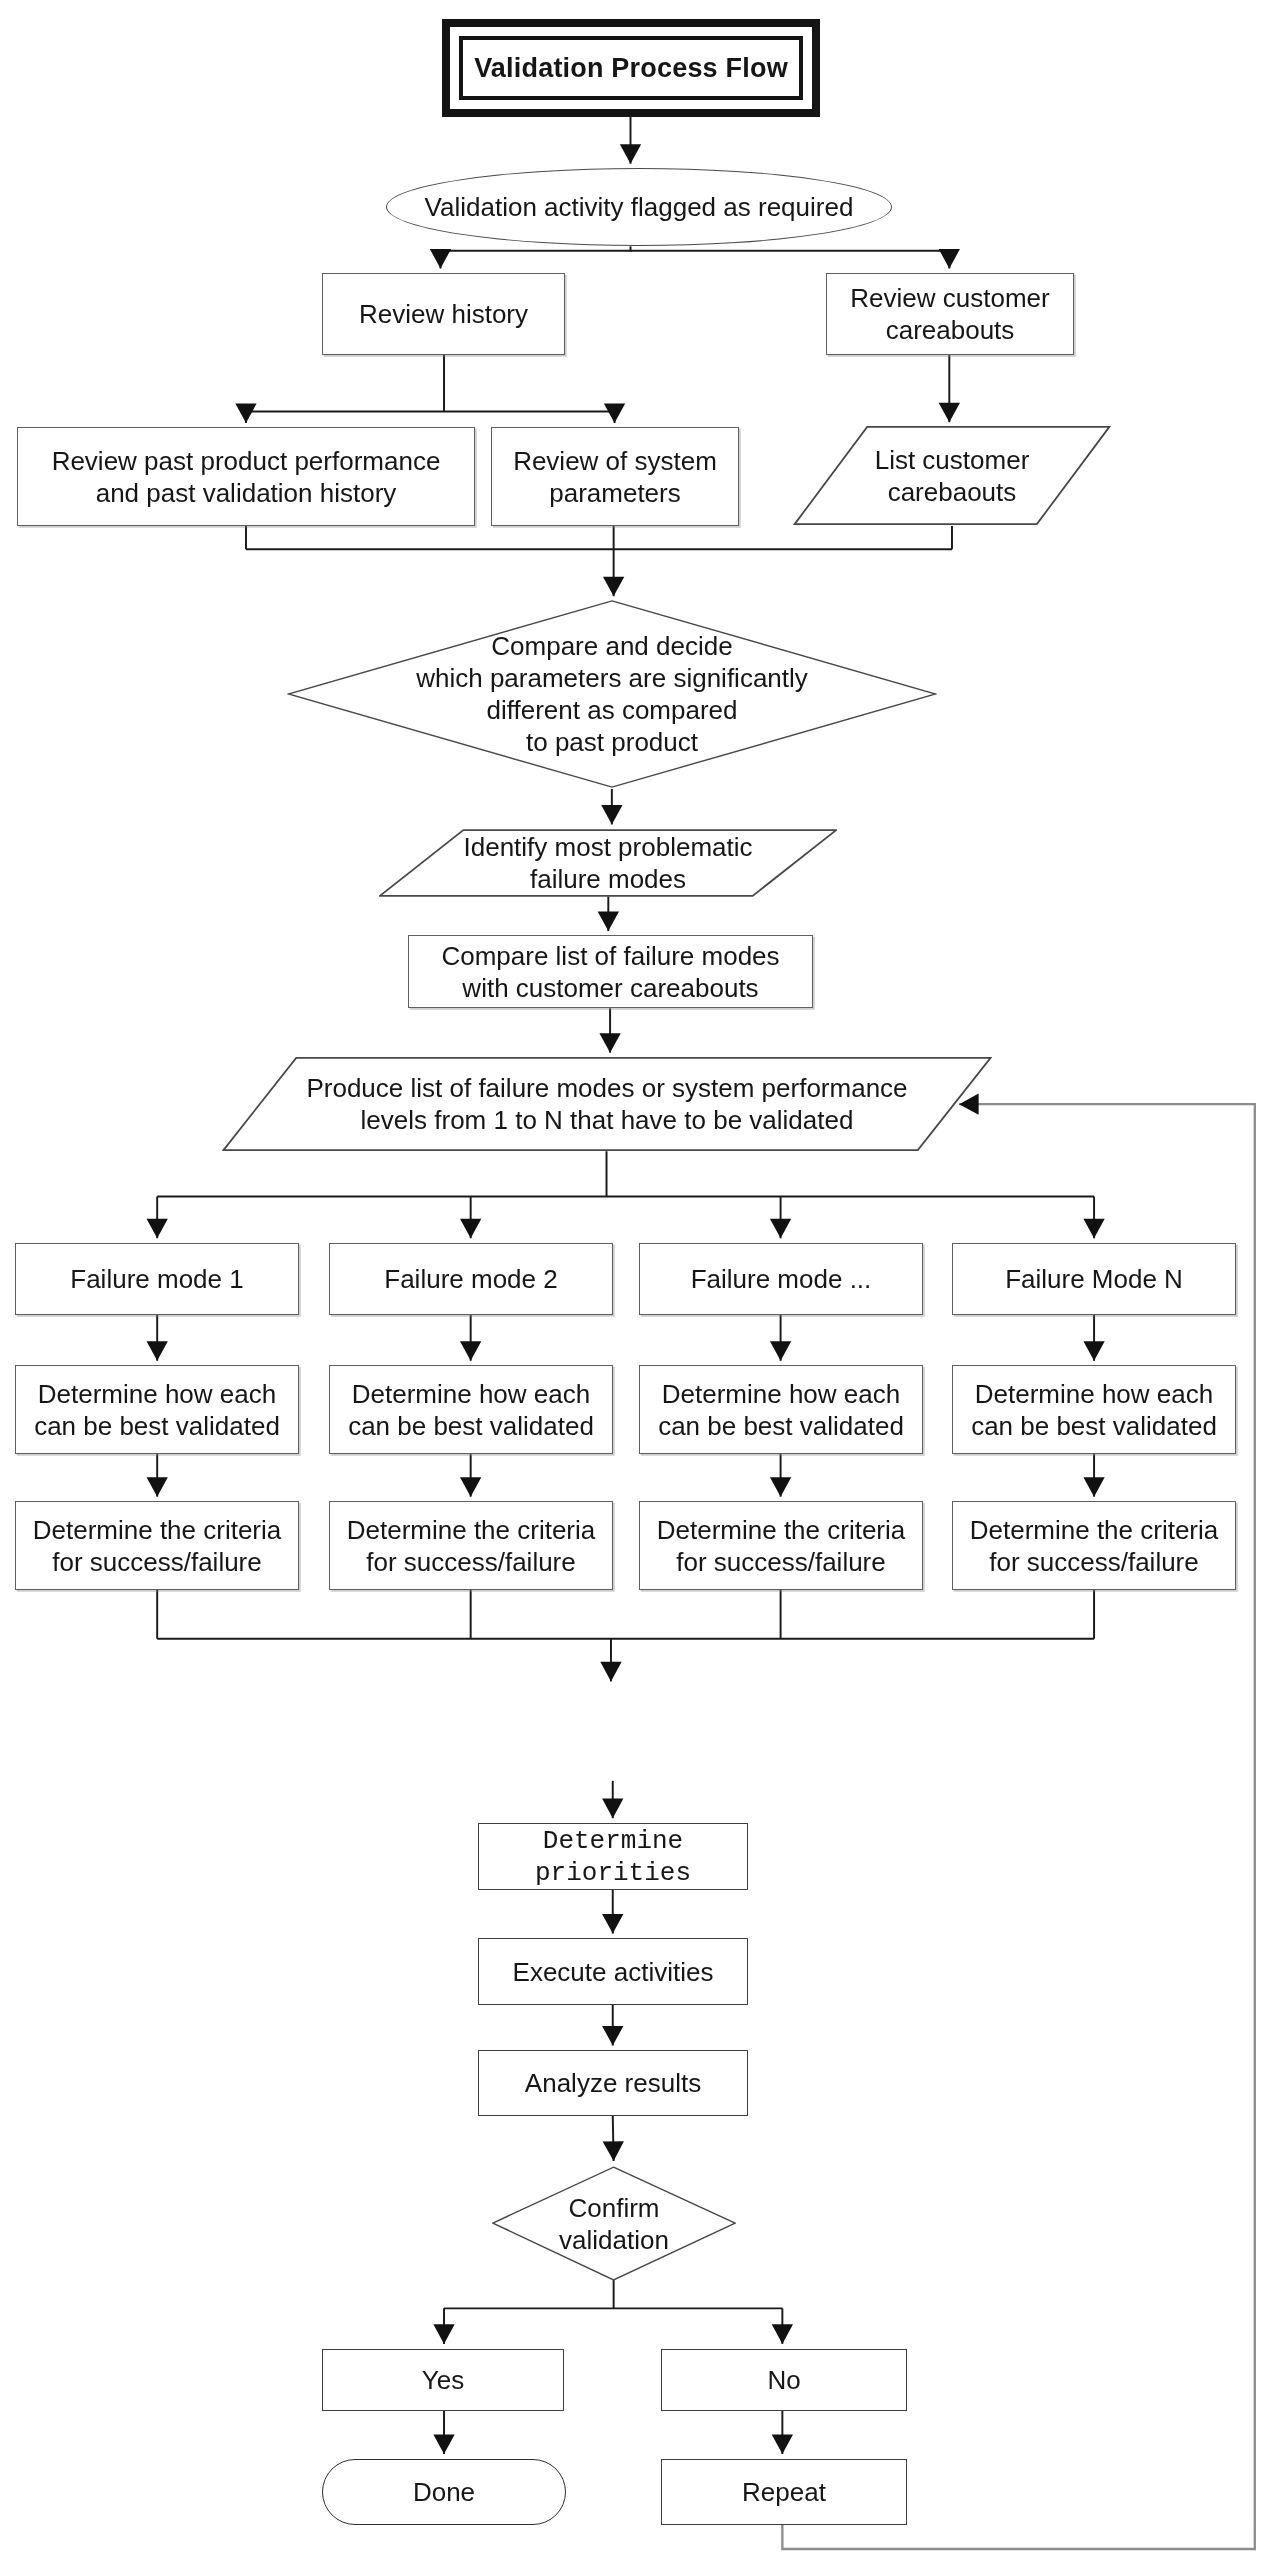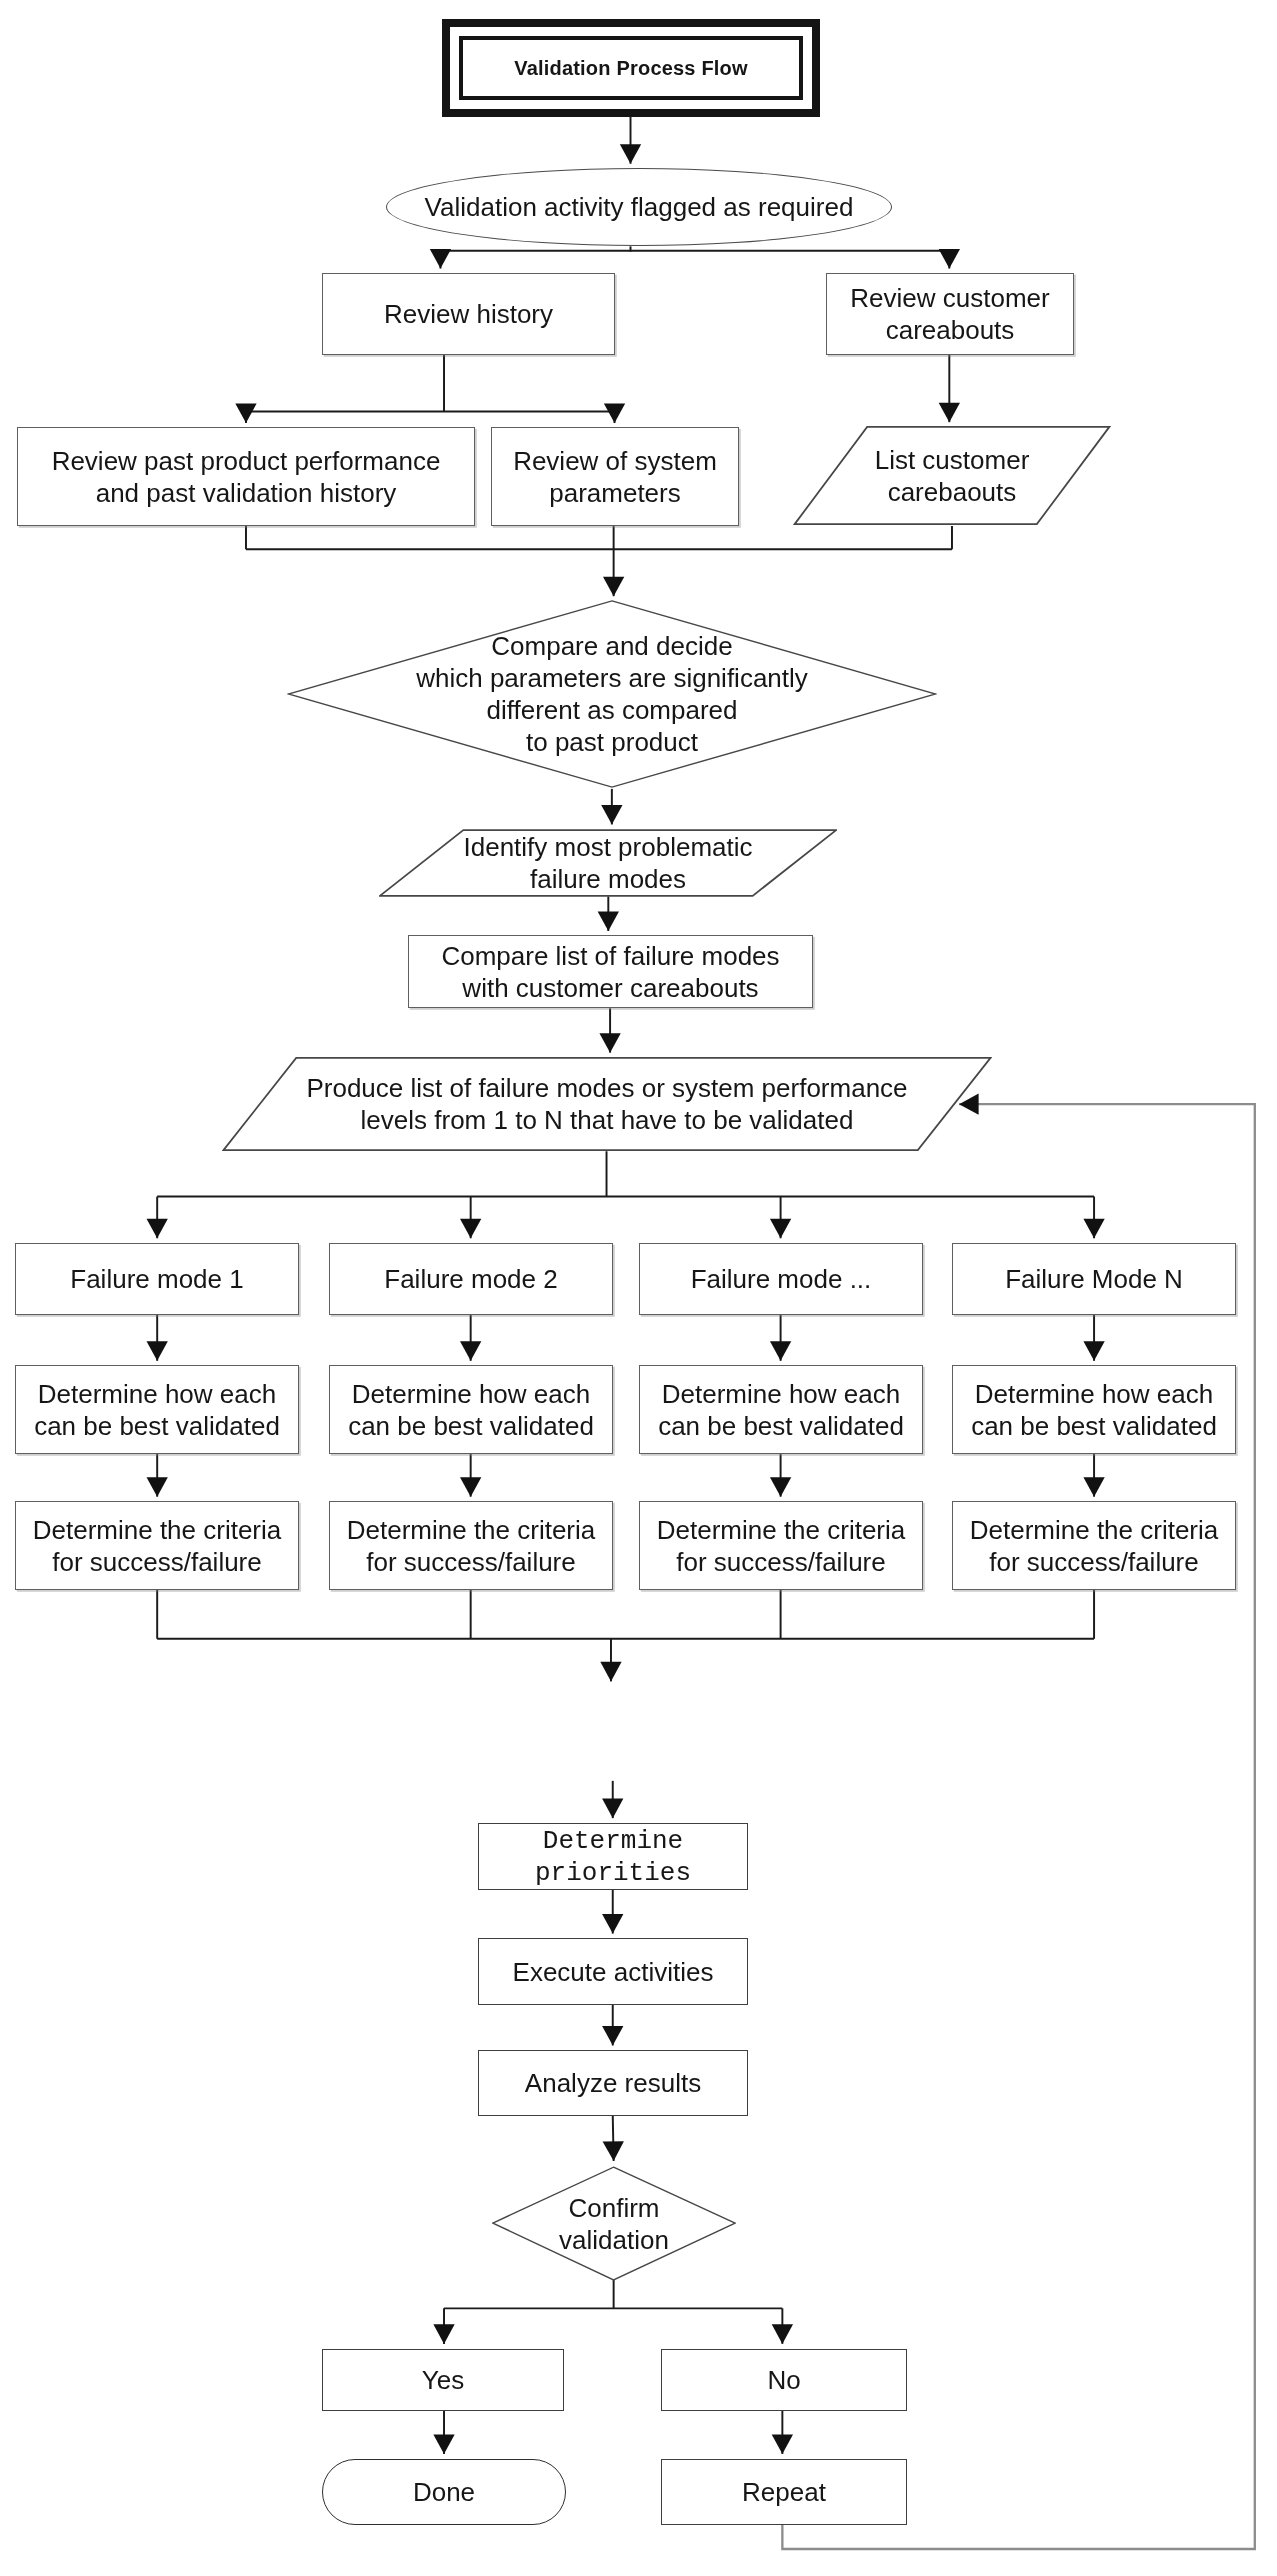--- a/index.html
+++ b/index.html
@@ -14,21 +14,21 @@
   .box{background:#ffffff;border:1.8px solid #5f5f5f;box-shadow:1.8px 1.8px 0 rgba(130,130,130,.38);}
   .plain{background:#ffffff;border:1.8px solid #3f3f3f;box-shadow:none;}
   .oval{background:#ffffff;border:1.8px solid #4a4a4a;border-radius:50%;}
   .stadium{background:#ffffff;border:1.8px solid #2e2e2e;border-radius:36px;}
   .shape-node{background:transparent;}
   .shape-node svg{position:absolute;left:0;top:0;width:100%;height:100%;z-index:1;}
   .shape-node polygon{fill:#ffffff;stroke:#474747;stroke-width:2;}
   
   .title-outer{border:8px solid #141414;background:#ffffff;padding:9px;align-items:stretch;}
   .title-inner{border:4.4px solid #141414;width:100%;display:flex;align-items:center;justify-content:center;}
-  .title-inner span{font-size:20px;font-weight:bold;letter-spacing:0.2px;}
+  .title-inner span{font-size:27px;font-weight:bold;letter-spacing:0.2px;}
 </style>
 </head>
 <body>
 
 <div id="canvas">
 
   <svg id="connectors" viewBox="0 0 1438 2900" xmlns="http://www.w3.org/2000/svg">
     <defs>
       <marker id="ah" viewBox="0 0 24 26" refX="23" refY="13" markerWidth="24" markerHeight="26" orient="auto" markerUnits="userSpaceOnUse">
         <path d="M1,1 L23,13 L1,25 Z" fill="#111111"></path>
@@ -105,21 +105,21 @@
   <div class="node title-outer" style="left:442px;top:18.7px;width:378px;height:98px;">
     <div class="title-inner">
       <span>Validation Process Flow</span>
     </div>
   </div>
 
   <div class="node oval" style="left:386px;top:168px;width:506px;height:78px;">
     <span>Validation activity flagged as required</span>
   </div>
 
-  <div class="node box" style="left:322px;top:273px;width:293px;height:82px;">
+  <div class="node box" style="left:322px;top:273px;width:243px;height:82px;">
     <span>Review history</span>
   </div>
   <div class="node box" style="left:826px;top:273px;width:248px;height:82px;">
     <span>Review customer
 careabouts</span>
   </div>
 
   <div class="node box" style="left:17px;top:427px;width:458px;height:99px;">
     <span>Review past product performance
 and past validation history</span>

